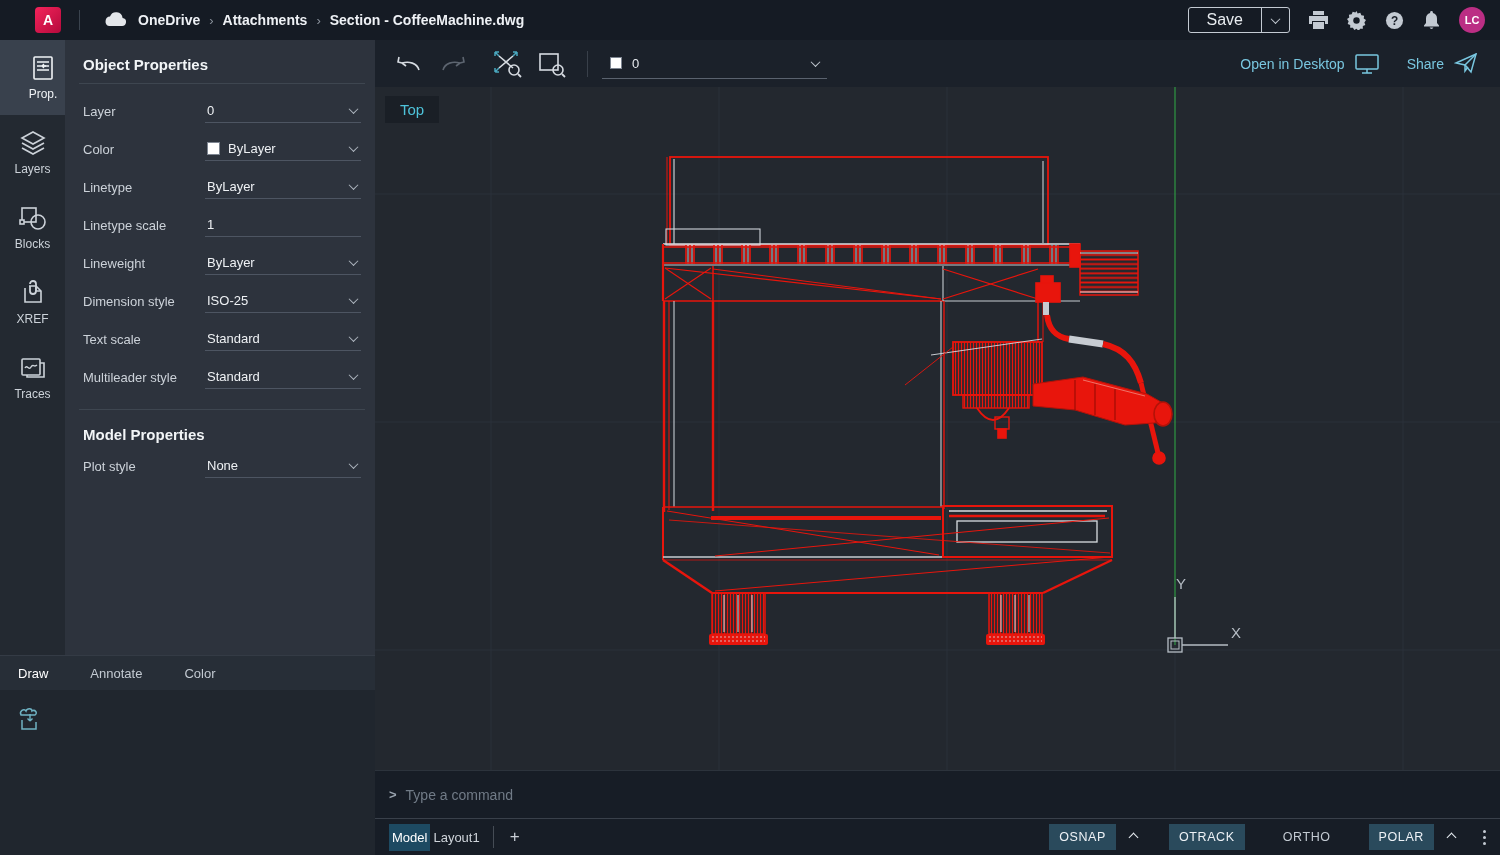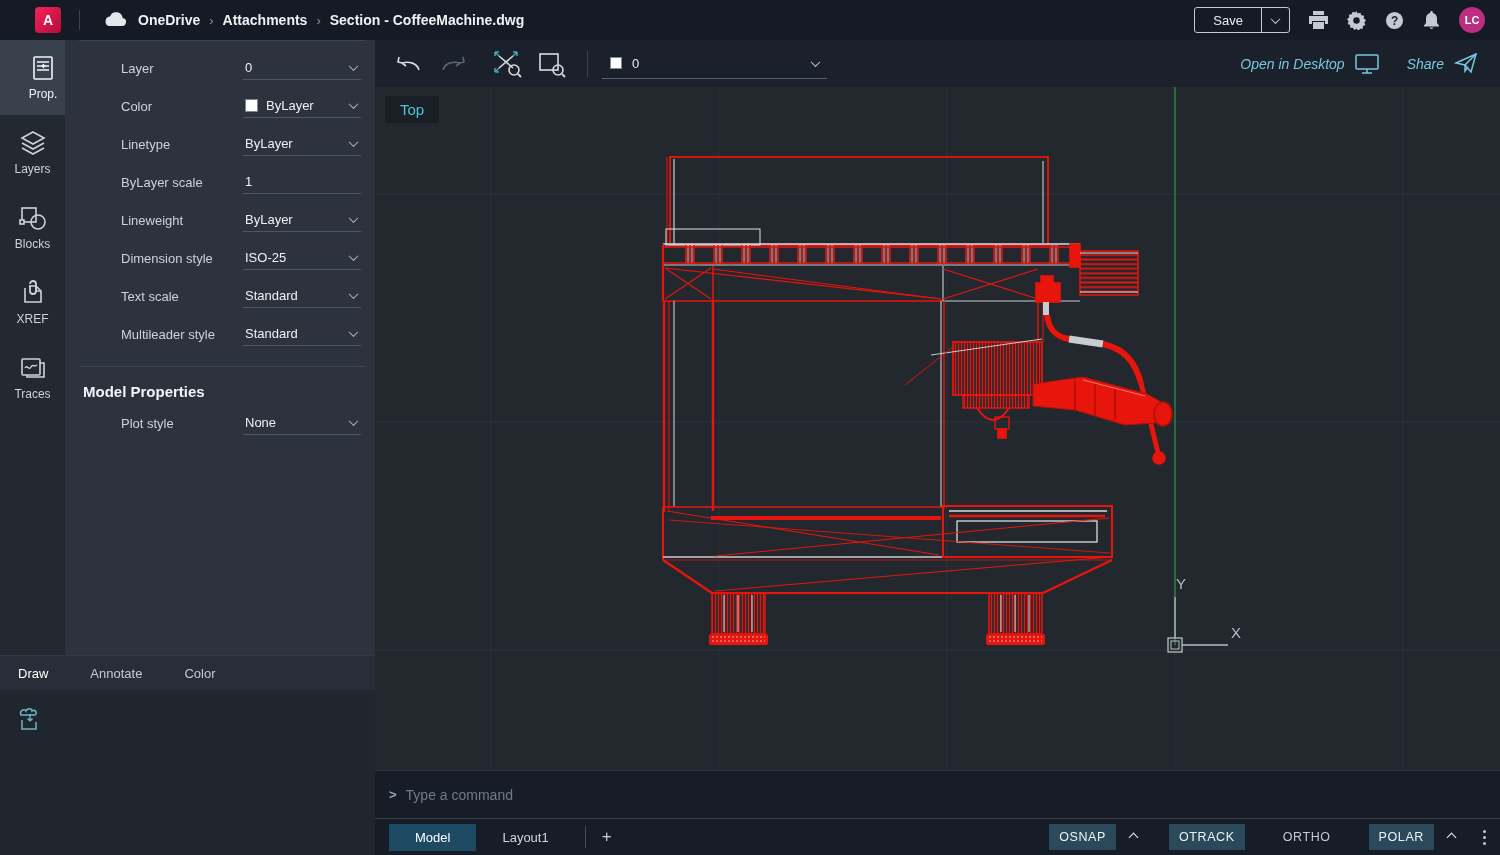--- a/index.html
+++ b/index.html
@@ -10,21 +10,21 @@
   
   .hdr { height:40px; background:#151b24; display:flex; align-items:center; justify-content:space-between; flex:0 0 40px; }
   .hdr-left { display:flex; align-items:center; gap:10px; padding-left:35px; }
   .logo { width:26px; height:26px; border-radius:4px; background:linear-gradient(135deg,#f4235b,#b50a3c); color:#fff; font-weight:bold; font-size:14px; display:flex; align-items:center; justify-content:center; }
   .hdr-div { width:1px; height:20px; background:#3a434e; margin:0 12px 0 8px; }
   .crumb { display:flex; align-items:center; gap:9px; font-size:14px; font-weight:bold; color:#eef1f5; }
   .crumb .sep { color:#8a929c; font-weight:normal; font-size:13px; }
   .cloud-ic { display:flex; }
   .hdr-right { display:flex; align-items:center; gap:19px; padding-right:15px; }
   .save-split { display:flex; border:1px solid #c3cad2; border-radius:3px; overflow:hidden; height:26px; }
-  .save-btn { padding:0 18px; font-size:13px; color:#e8ecf0; display:flex; align-items:center; cursor:pointer; }
+  .save-btn { padding:0 18px; font-size:16px; color:#e8ecf0; display:flex; align-items:center; cursor:pointer; }
   .save-dd { width:28px; border-left:1px solid #c3cad2; display:flex; align-items:center; justify-content:center; }
   .chev { width:7px; height:7px; border-right:1.6px solid #c3cad2; border-bottom:1.6px solid #c3cad2; transform:rotate(45deg) translate(-1px,-1px); display:inline-block; }
   .chev.up { transform:rotate(225deg); }
   .hicon { color:#c3cad2; display:flex; align-items:center; }
   .avatar { width:26px; height:26px; border-radius:50%; background:#bb2e84; color:#fff; font-size:11px; font-weight:bold; display:flex; align-items:center; justify-content:center; }
 
   
   .body { flex:1; display:flex; min-height:0; }
   .left { width:375px; flex:0 0 375px; display:flex; flex-direction:column; background:#2d333d; }
   .left-top { display:flex; height:615px; flex:0 0 615px; }
@@ -34,21 +34,21 @@
   .rail-item { height:75px; display:flex; flex-direction:column; align-items:center; justify-content:center; gap:6px; color:#ccd2d9; font-size:12px; cursor:pointer; }
   .rail-item.sel { background:#39414d; color:#f0f3f6;padding-left:21px; }
   .rail-item svg { stroke:#ccd2d9; }
   .rail-item.sel svg { stroke:#f0f3f6; }
 
   
   .panel { flex:1; background:#2d333d; padding:0 14px 0 18px; overflow:hidden; }
   .sec-title { font-size:15px; font-weight:bold; color:#f2f5f7; padding:16px 0 10px 0; }
   .sec-rule { border-bottom:1px solid #3e4650; margin:0 -4px 14px -4px; }
   .prow { display:flex; align-items:flex-end; margin-bottom:13px; height:25px; }
-  .prow .lab { width:122px; font-size:13px; color:#ccd2d9; padding-bottom:4px;margin-left:38px; }
+  .prow .lab { width:122px; font-size:13px; color:#ccd2d9; padding-bottom:4px; }
   .pval { flex:1; display:flex; align-items:center; gap:8px; border-bottom:1px solid #4d5562; padding:0 2px 4px 2px; font-size:13px; color:#eef1f4; cursor:pointer; }
   .pval .grow { flex:1; }
   .pval .chev { border-color:#aeb6bf; margin-right:2px; }
   .swatch { width:13px; height:13px; background:#fff; border:1px solid #7d8591; }
   .mp-rule { border-top:1px solid #3e4650; margin:20px -4px 0 -4px; }
 
   
   .ribbon { height:35px; flex:0 0 35px; background:#272e37; border-top:1px solid #343b45; display:flex; align-items:center; gap:42px; padding-left:18px; }
   .rtab { font-size:13px; color:#c3cad2; cursor:pointer; }
   .rtab.sel { color:#ffffff; font-weight:normal; }
@@ -56,33 +56,33 @@
 
   
   .stage { flex:1; display:flex; flex-direction:column; min-width:0; }
   .tbar { height:47px; flex:0 0 47px; background:#1b212a; display:flex; align-items:center; }
   .tbar .ticon { margin-left:20px; display:flex; align-items:center; cursor:pointer; }
   .tbar .tdiv { width:1px; height:26px; background:#39404a; margin:0 14px 0 20px; }
   .layer-sel { width:225px; height:30px; border-bottom:1px solid #5a626e; display:flex; align-items:center; gap:10px; padding:0 8px 0 8px; cursor:pointer; }
   .layer-sel .swatch { width:12px; height:12px; }
   .layer-sel .lab { font-size:13px; color:#e7ebef; flex:1; }
   .tbar-right { margin-left:auto; display:flex; align-items:center; gap:28px; padding-right:22px; }
-  .teal-act { display:flex; align-items:center; gap:10px; color:#79c7e0; font-size:14px; cursor:pointer;font-style:italic; }
+  .teal-act { display:flex; align-items:center; gap:10px; color:#79c7e0; font-size:14px; cursor:pointer; }
   .teal-act svg { stroke:#79c7e0; }
 
   .canvas { flex:1; position:relative; background:#23282f; min-height:0; }
   .canvas svg.draw { position:absolute; inset:0; }
   .view-badge { position:absolute; left:10px; top:9px; background:#1a1f26; color:#4ec3da; font-size:15px; padding:5px 15px; cursor:pointer; }
 
   .cmdbar { height:48px; flex:0 0 48px; background:#171d26; display:flex; align-items:center; padding-left:14px; gap:9px; border-top:1px solid #2c333c; cursor:text; }
   .cmdbar .prompt { color:#9aa4af; font-size:13px; font-weight:bold; }
   .cmdbar .ph { color:#717b87; font-size:14px; }
 
   .tabbar { height:37px; flex:0 0 37px; background:#171d26; border-top:1px solid #39404a; display:flex; align-items:center; padding:0 14px; }
-  .mtab { font-size:13px; padding:6px 26px; color:#cfd4da; cursor:pointer; }
+  .mtab { font-size:13px; padding:6px 3px; color:#cfd4da; cursor:pointer; }
   .mtab.sel { background:#1d4a62; color:#fff; }
   .tab-div { width:1px; height:22px; background:#454c55; margin:0 10px; }
   .add-tab { color:#c9cfd6; font-size:17px; cursor:pointer; padding:0 6px; }
   .tabbar-right { margin-left:auto; display:flex; align-items:center; gap:10px;justify-content:center; }
   .toggle { font-size:12.5px; letter-spacing:.6px; color:#c3cad2; padding:6px 10px; cursor:pointer; }
   .toggle.on { background:#2a4a5c; color:#eef2f6; }
   .tg-chev { padding:0 4px; cursor:pointer; display:flex; }
   .tg-gap { width:8px; }
   .dots { display:flex; flex-direction:column; gap:3px; margin-left:14px; cursor:pointer; }
   .dots i { width:3px; height:3px; border-radius:50%; background:#c3cad2; }
@@ -186,20 +186,21 @@
             <svg width="28" height="26" viewBox="0 0 28 26" fill="none" stroke-width="1.6">
                 <rect x="3" y="4" width="18" height="16" rx="1"></rect>
                 <path d="M21 8h4v14H8v-2"></path>
                 <path d="M6 13c2-4 4 3 6-1s3 1 6-2" stroke-width="1.4"></path>
               </svg>
             <span>Traces</span>
           </div>
         </div>
 
         <div class="panel">
+          <div class="sec-title">Object Properties</div>
           <div class="sec-rule"></div>
 
           <div class="prow">
             <span class="lab">Layer</span>
             <div class="pval">
               <span class="grow">0</span>
               <span class="chev"></span>
             </div>
           </div>
           <div class="prow">
@@ -211,21 +212,21 @@
             </div>
           </div>
           <div class="prow">
             <span class="lab">Linetype</span>
             <div class="pval">
               <span class="grow">ByLayer</span>
               <span class="chev"></span>
             </div>
           </div>
           <div class="prow">
-            <span class="lab">ByLayer scale</span>
+            <span class="lab">Linetype scale</span>
             <div class="pval">
               <span class="grow">1</span>
             </div>
           </div>
           <div class="prow">
             <span class="lab">Lineweight</span>
             <div class="pval">
               <span class="grow">ByLayer</span>
               <span class="chev"></span>
             </div>

